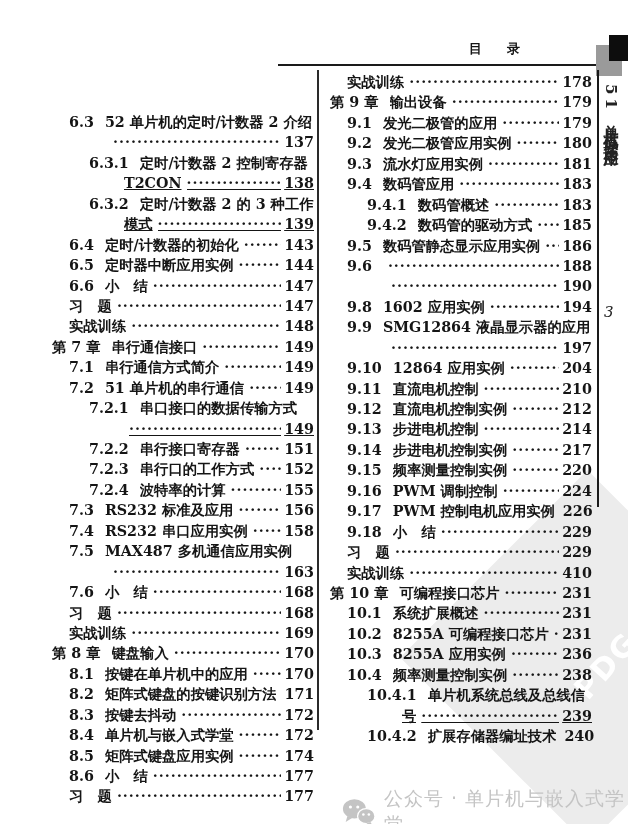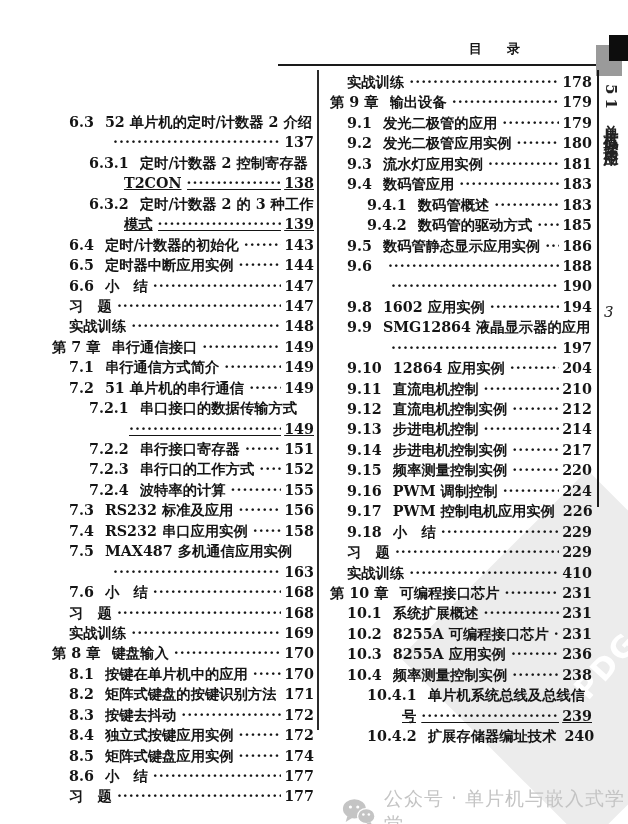--- a/index.html
+++ b/index.html
@@ -267,21 +267,21 @@
       <span class="pg">171</span>
     </div>
     <div class="toc-line lv-l1">
       <span class="num">8.3</span>
       <span class="ttl">按键去抖动</span>
       <span class="dots">······································································</span>
       <span class="pg">172</span>
     </div>
     <div class="toc-line lv-l1">
       <span class="num">8.4</span>
-      <span class="ttl">独立式按键应用实例</span>
+      <span class="ttl">单片机与嵌入式学堂</span>
       <span class="dots">······································································</span>
       <span class="pg">172</span>
     </div>
     <div class="toc-line lv-l1">
       <span class="num">8.5</span>
       <span class="ttl">矩阵式键盘应用实例</span>
       <span class="dots">······································································</span>
       <span class="pg">174</span>
     </div>
     <div class="toc-line lv-l1">

